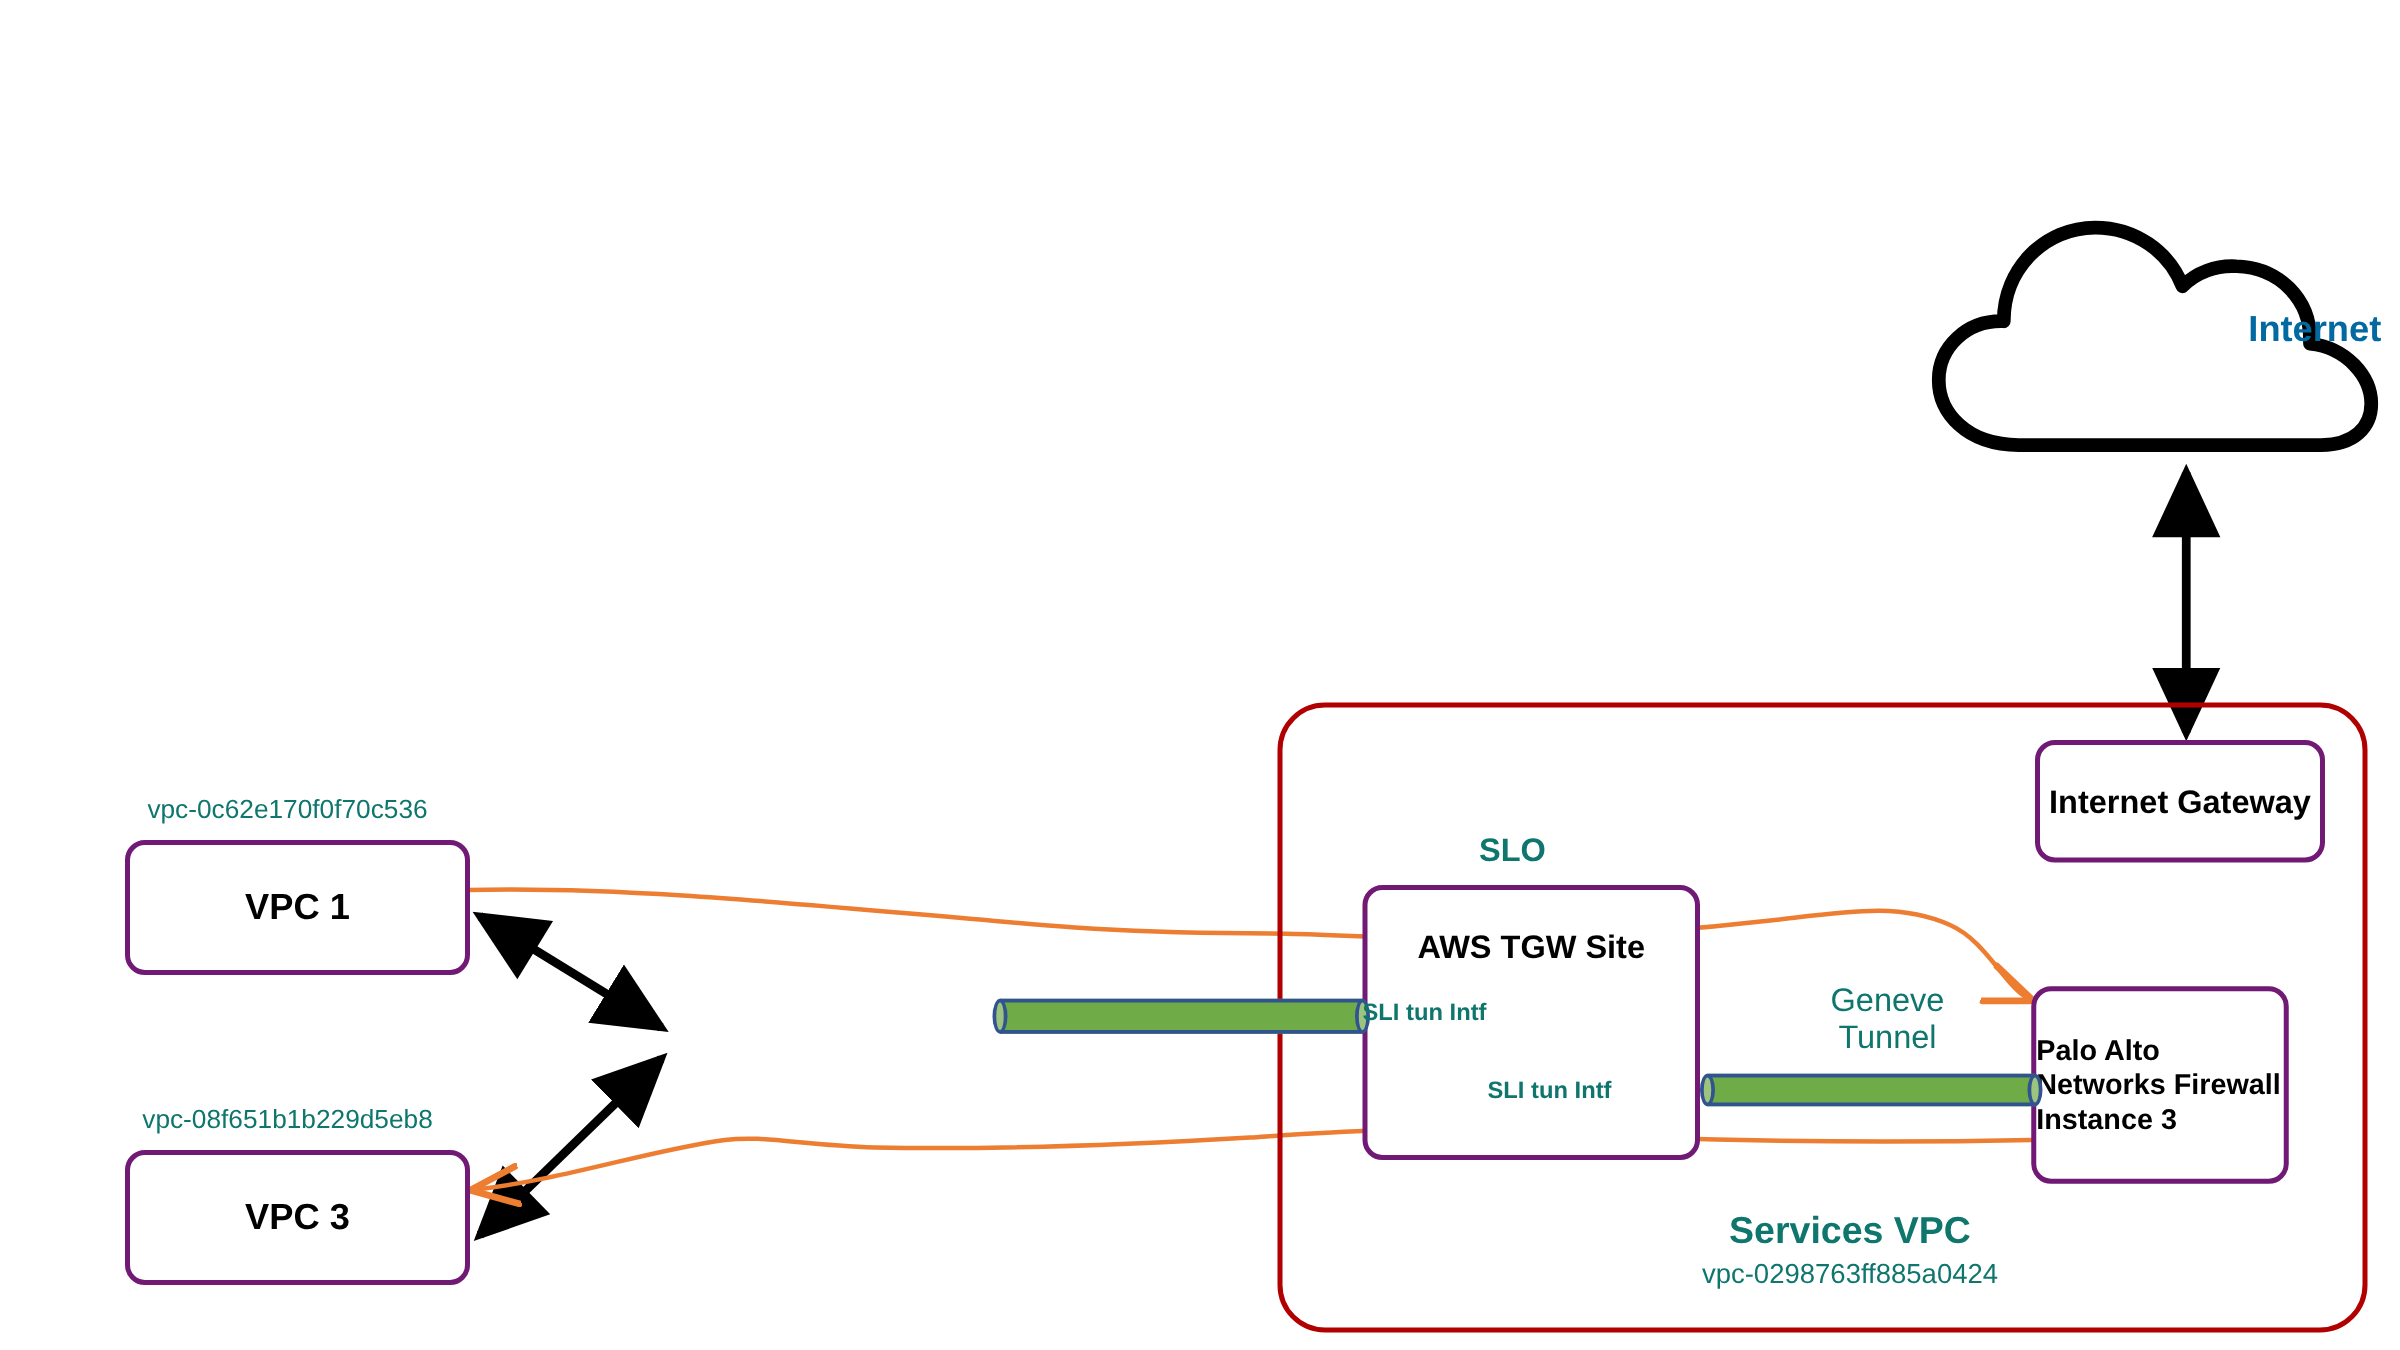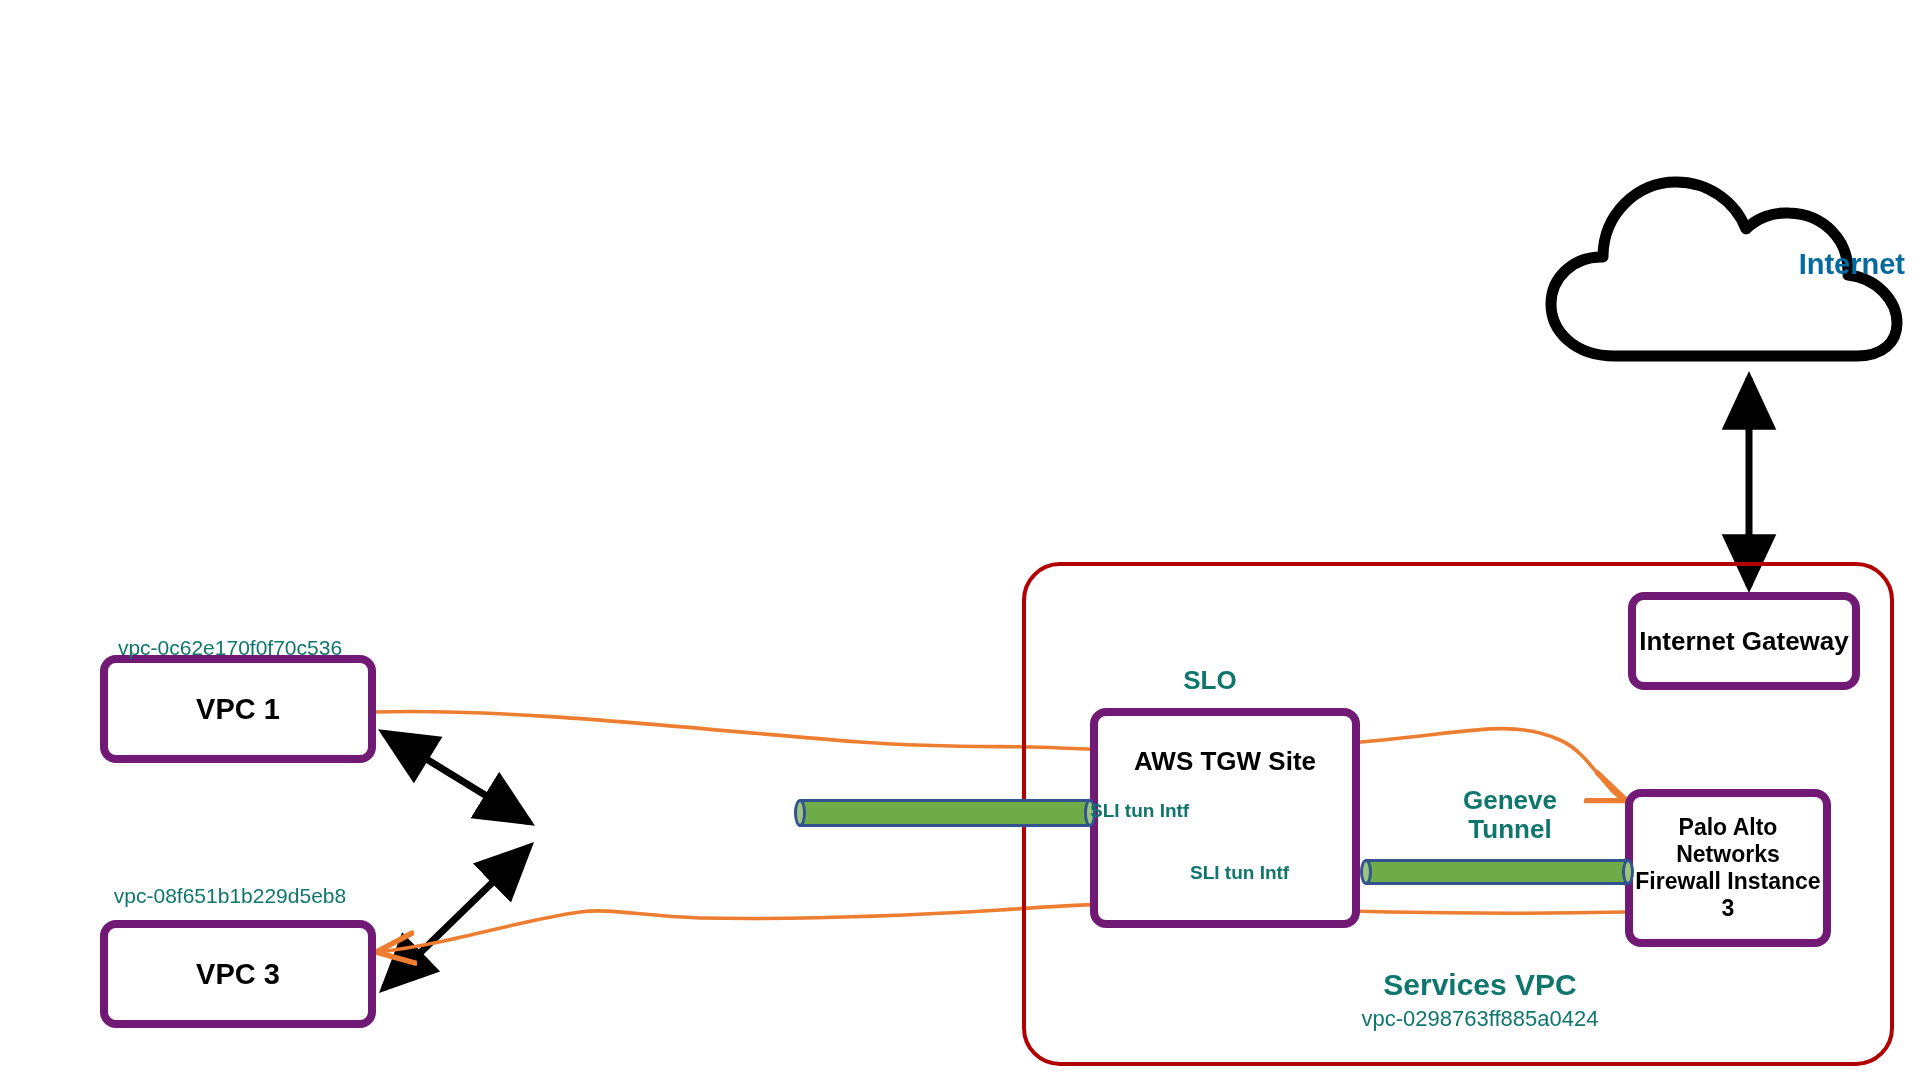--- a/index.html
+++ b/index.html
@@ -25,27 +25,27 @@
     top: 0;
     width: 1920px;
     height: 1080px;
     pointer-events: none;
   }
 
   
   .node {
     position: absolute;
     box-sizing: border-box;
-    border: 8px solid #701a75;
+    border: 4px solid #701a75;
     border-radius: 16px;
     background: #ffffff;
     display: flex;
     align-items: center;
     justify-content: center;
-    text-align: center;
+    text-align: left;
     color: #000000;
     font-weight: bold;
     line-height: 1.18;
     z-index: 4;
   }
   .node.big   { font-size: 29px; }
   .node.mid   { font-size: 26px; }
   .node.small { font-size: 23px; }
 
   
@@ -59,21 +59,21 @@
   .caption.vpcid {
     font-size: 21px;
     font-weight: normal;
   }
   .caption.tag {
     font-size: 26px;
     font-weight: bold;
   }
   .caption.tunlbl {
     font-size: 26px;
-    font-weight: bold;
+    font-weight: normal;
     line-height: 1.1;
   }
   .caption.intf {
     font-size: 19px;
     font-weight: bold;
   }
   .caption.vpczone {
     font-size: 30px;
     font-weight: bold;
   }
@@ -182,21 +182,21 @@
                C 900,916 800,920 700,918
                C 640,916 610,908 580,912
                C 520,920 450,944 378,952" fill="none" stroke="#ED7D31" stroke-width="3.6" stroke-linecap="round" marker-end="url(#arrow-orange-end)"></path>
     </g>
   </svg>
 
   <div id="services-boundary"></div>
 
   <div class="caption vpcid" style="left:100px; top:636px; width:260px;">vpc-0c62e170f0f70c536</div>
 
-  <div class="node big" style="left:100px; top:655px; width:276px; height:108px;">
+  <div class="node big" style="left:100px; top:672px; width:276px; height:108px;">
     <span>VPC 1</span>
   </div>
 
   <div class="caption vpcid" style="left:100px; top:884px; width:260px;">vpc-08f651b1b229d5eb8</div>
 
   <div class="node big" style="left:100px; top:920px; width:276px; height:108px;">
     <span>VPC 3</span>
   </div>
 
 

